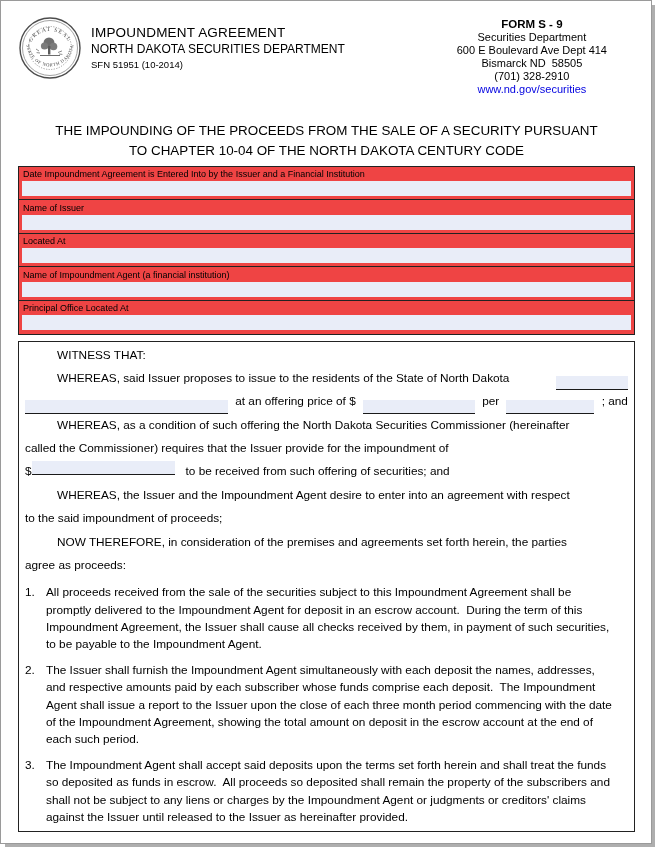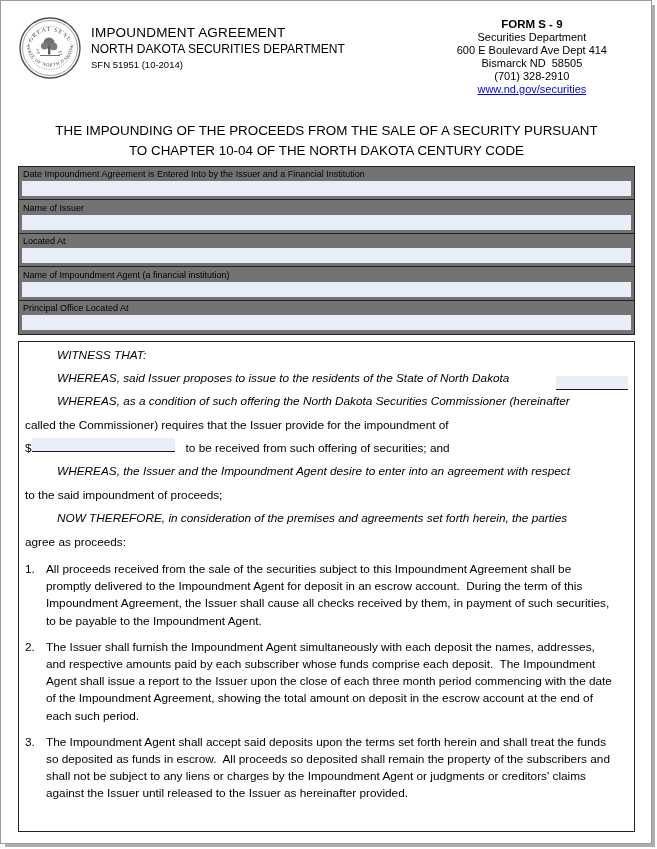--- a/index.html
+++ b/index.html
@@ -17,41 +17,41 @@
   .header{display:flex;justify-content:space-between;align-items:flex-start;}
   .header-left{display:flex;align-items:flex-start;}
   .seal{width:64px;height:64px;flex:none;}
   .agency{margin-left:9px;padding-top:9px;}
   .agency-title{font-size:13.5px;font-weight:normal;letter-spacing:.2px;}
   .agency-dept{font-size:12px;margin-top:2px;}
   .agency-sfn{font-size:9.5px;margin-top:3px;}
   .header-right{text-align:center;font-size:11px;line-height:13px;padding:2px 28px 0 0;}
   .form-code{font-weight:bold;font-size:11.5px;}
   .pre{white-space:pre;}
-  .website{color:var(--link,#0000e0);text-decoration:underline;cursor:pointer;text-align:center;}
+  .website{color:var(--link,#0000e0);cursor:pointer;text-align:center;}
   
   .doc-title{margin-top:25px;text-align:center;font-size:13.4px;line-height:20px;}
   
   .fields{margin-top:6px;}
-  .field{border:1.5px solid var(--border,#222);margin-top:-1.5px;background:#737373;}
+  .field{border:1.5px solid var(--border,#222);margin-top:-1.5px;background:#ef4444;}
   .field-label{font-size:9px;padding:2.5px 4px 2px 4px;line-height:10px;}
   .field-input{
     display:block;box-sizing:border-box;width:calc(100% - 6px);height:15px;
     margin:0 3px 3.5px 3px;border:0;background:var(--field-fill,#e9edf8);
     font:11px "Liberation Sans",sans-serif;padding:0 3px;outline:none;
   }
   
   .agreement-box{
     box-sizing:border-box;border:1.5px solid var(--border,#222);
     margin-top:6px;height:491px;padding:2px 6px 0 6px;overflow:hidden;
   }
   .wline{height:23.4px;line-height:23.4px;font-size:11.8px;white-space:nowrap;}
   .wflex{display:flex;align-items:flex-end;justify-content:space-between;}
   .wstart{display:flex;align-items:baseline;justify-content:flex-start;}
-  .ind{padding-left:32px;font-style:italic;}
+  .ind{padding-left:32px;}
   .blank{
     display:inline-block;height:13px;background:var(--field-fill,#e9edf8);
     border-bottom:1px solid #1a1a1a;flex:none;
   }
   .items{margin-top:7px;}
   .item{display:flex;font-size:11.8px;line-height:17.2px;}
   .item + .item{margin-top:9px;}
   .item-num{width:21px;flex:none;}
   .item-text{width:571px;white-space:pre-wrap;}
 </style>
@@ -127,20 +127,28 @@
   </div>
 
   <div class="agreement-box">
 
     <div class="wline ind">WITNESS THAT:</div>
 
     <div class="wline wflex ind">
       <span>WHEREAS, said Issuer proposes to issue to the residents of the State of North Dakota</span>
       <span class="blank" style="width:72px"></span>
     </div>
+    <div class="wline wflex">
+      <span class="blank" style="width:203px"></span>
+      <span>at an offering price of $</span>
+      <span class="blank" style="width:112px"></span>
+      <span>per</span>
+      <span class="blank" style="width:88px"></span>
+      <span>; and</span>
+    </div>
 
     <div class="wline ind">WHEREAS, as a condition of such offering the North Dakota Securities Commissioner (hereinafter</div>
     <div class="wline">called the Commissioner) requires that the Issuer provide for the impoundment of</div>
     <div class="wline wstart">
       <span>$</span>
       <span class="blank" style="width:143px"></span>
       <span style="margin-left:11px">to be received from such offering of securities; and</span>
     </div>
 
     <div class="wline ind">WHEREAS, the Issuer and the Impoundment Agent desire to enter into an agreement with respect</div>

